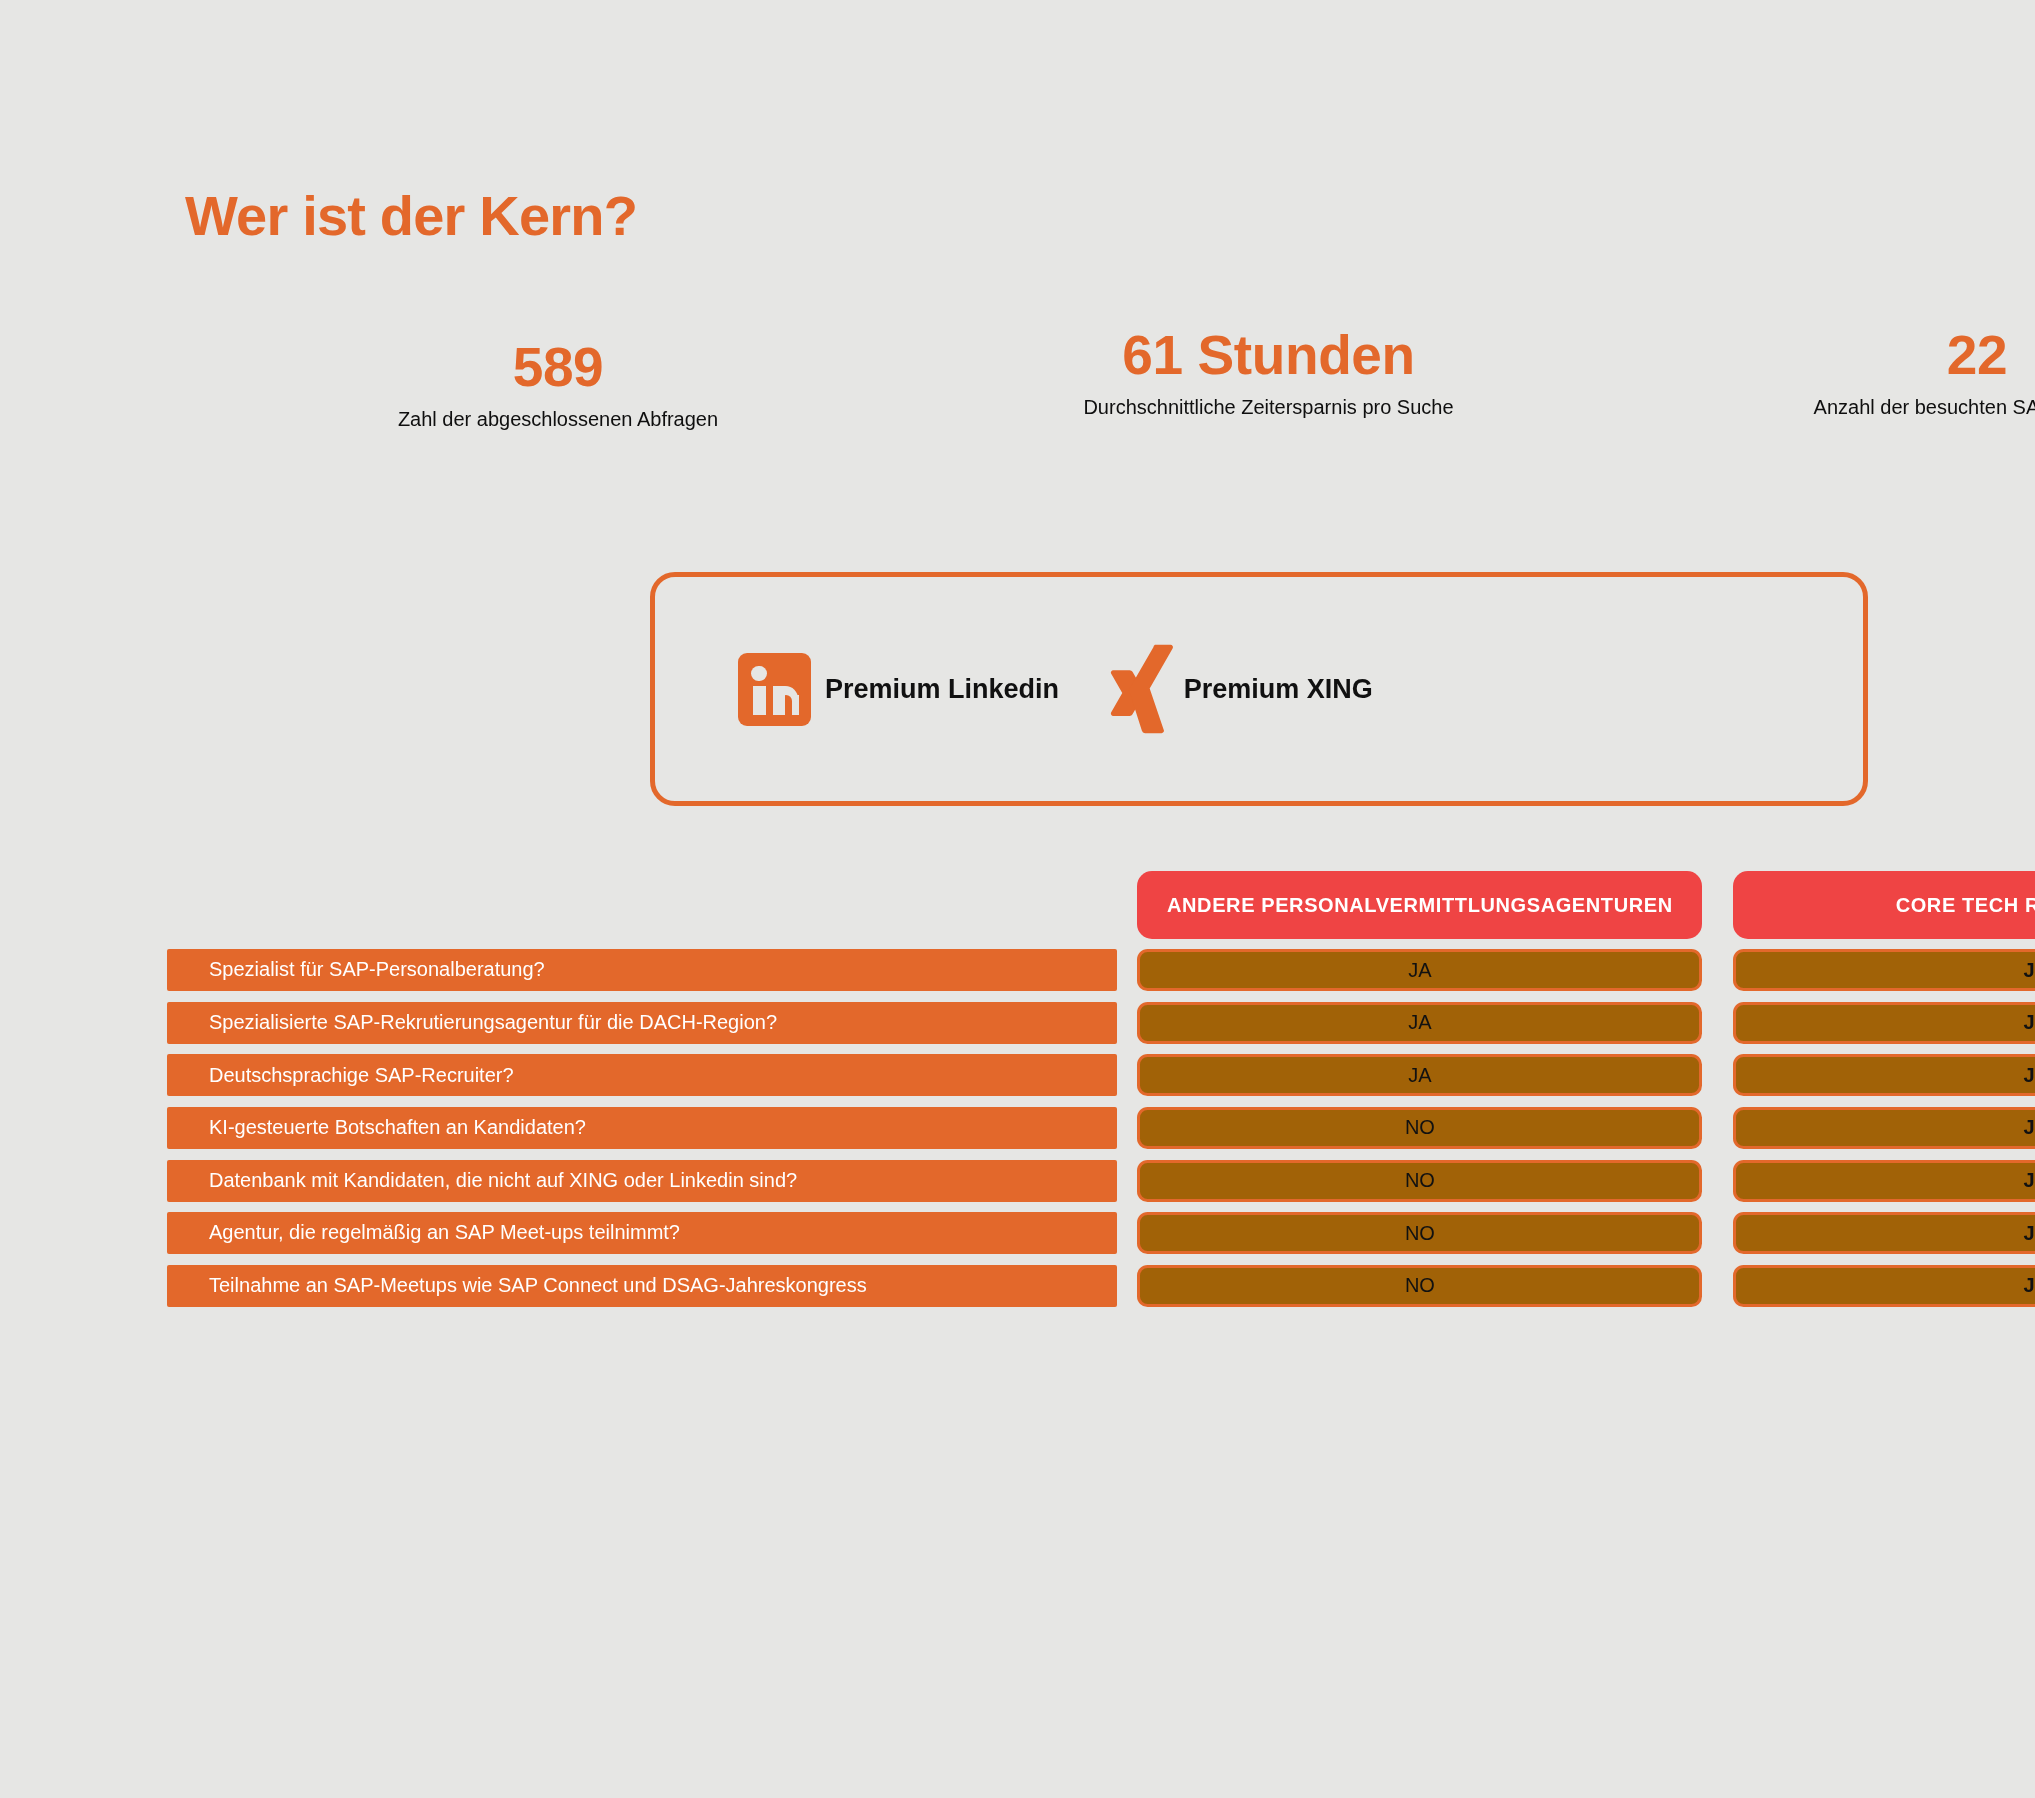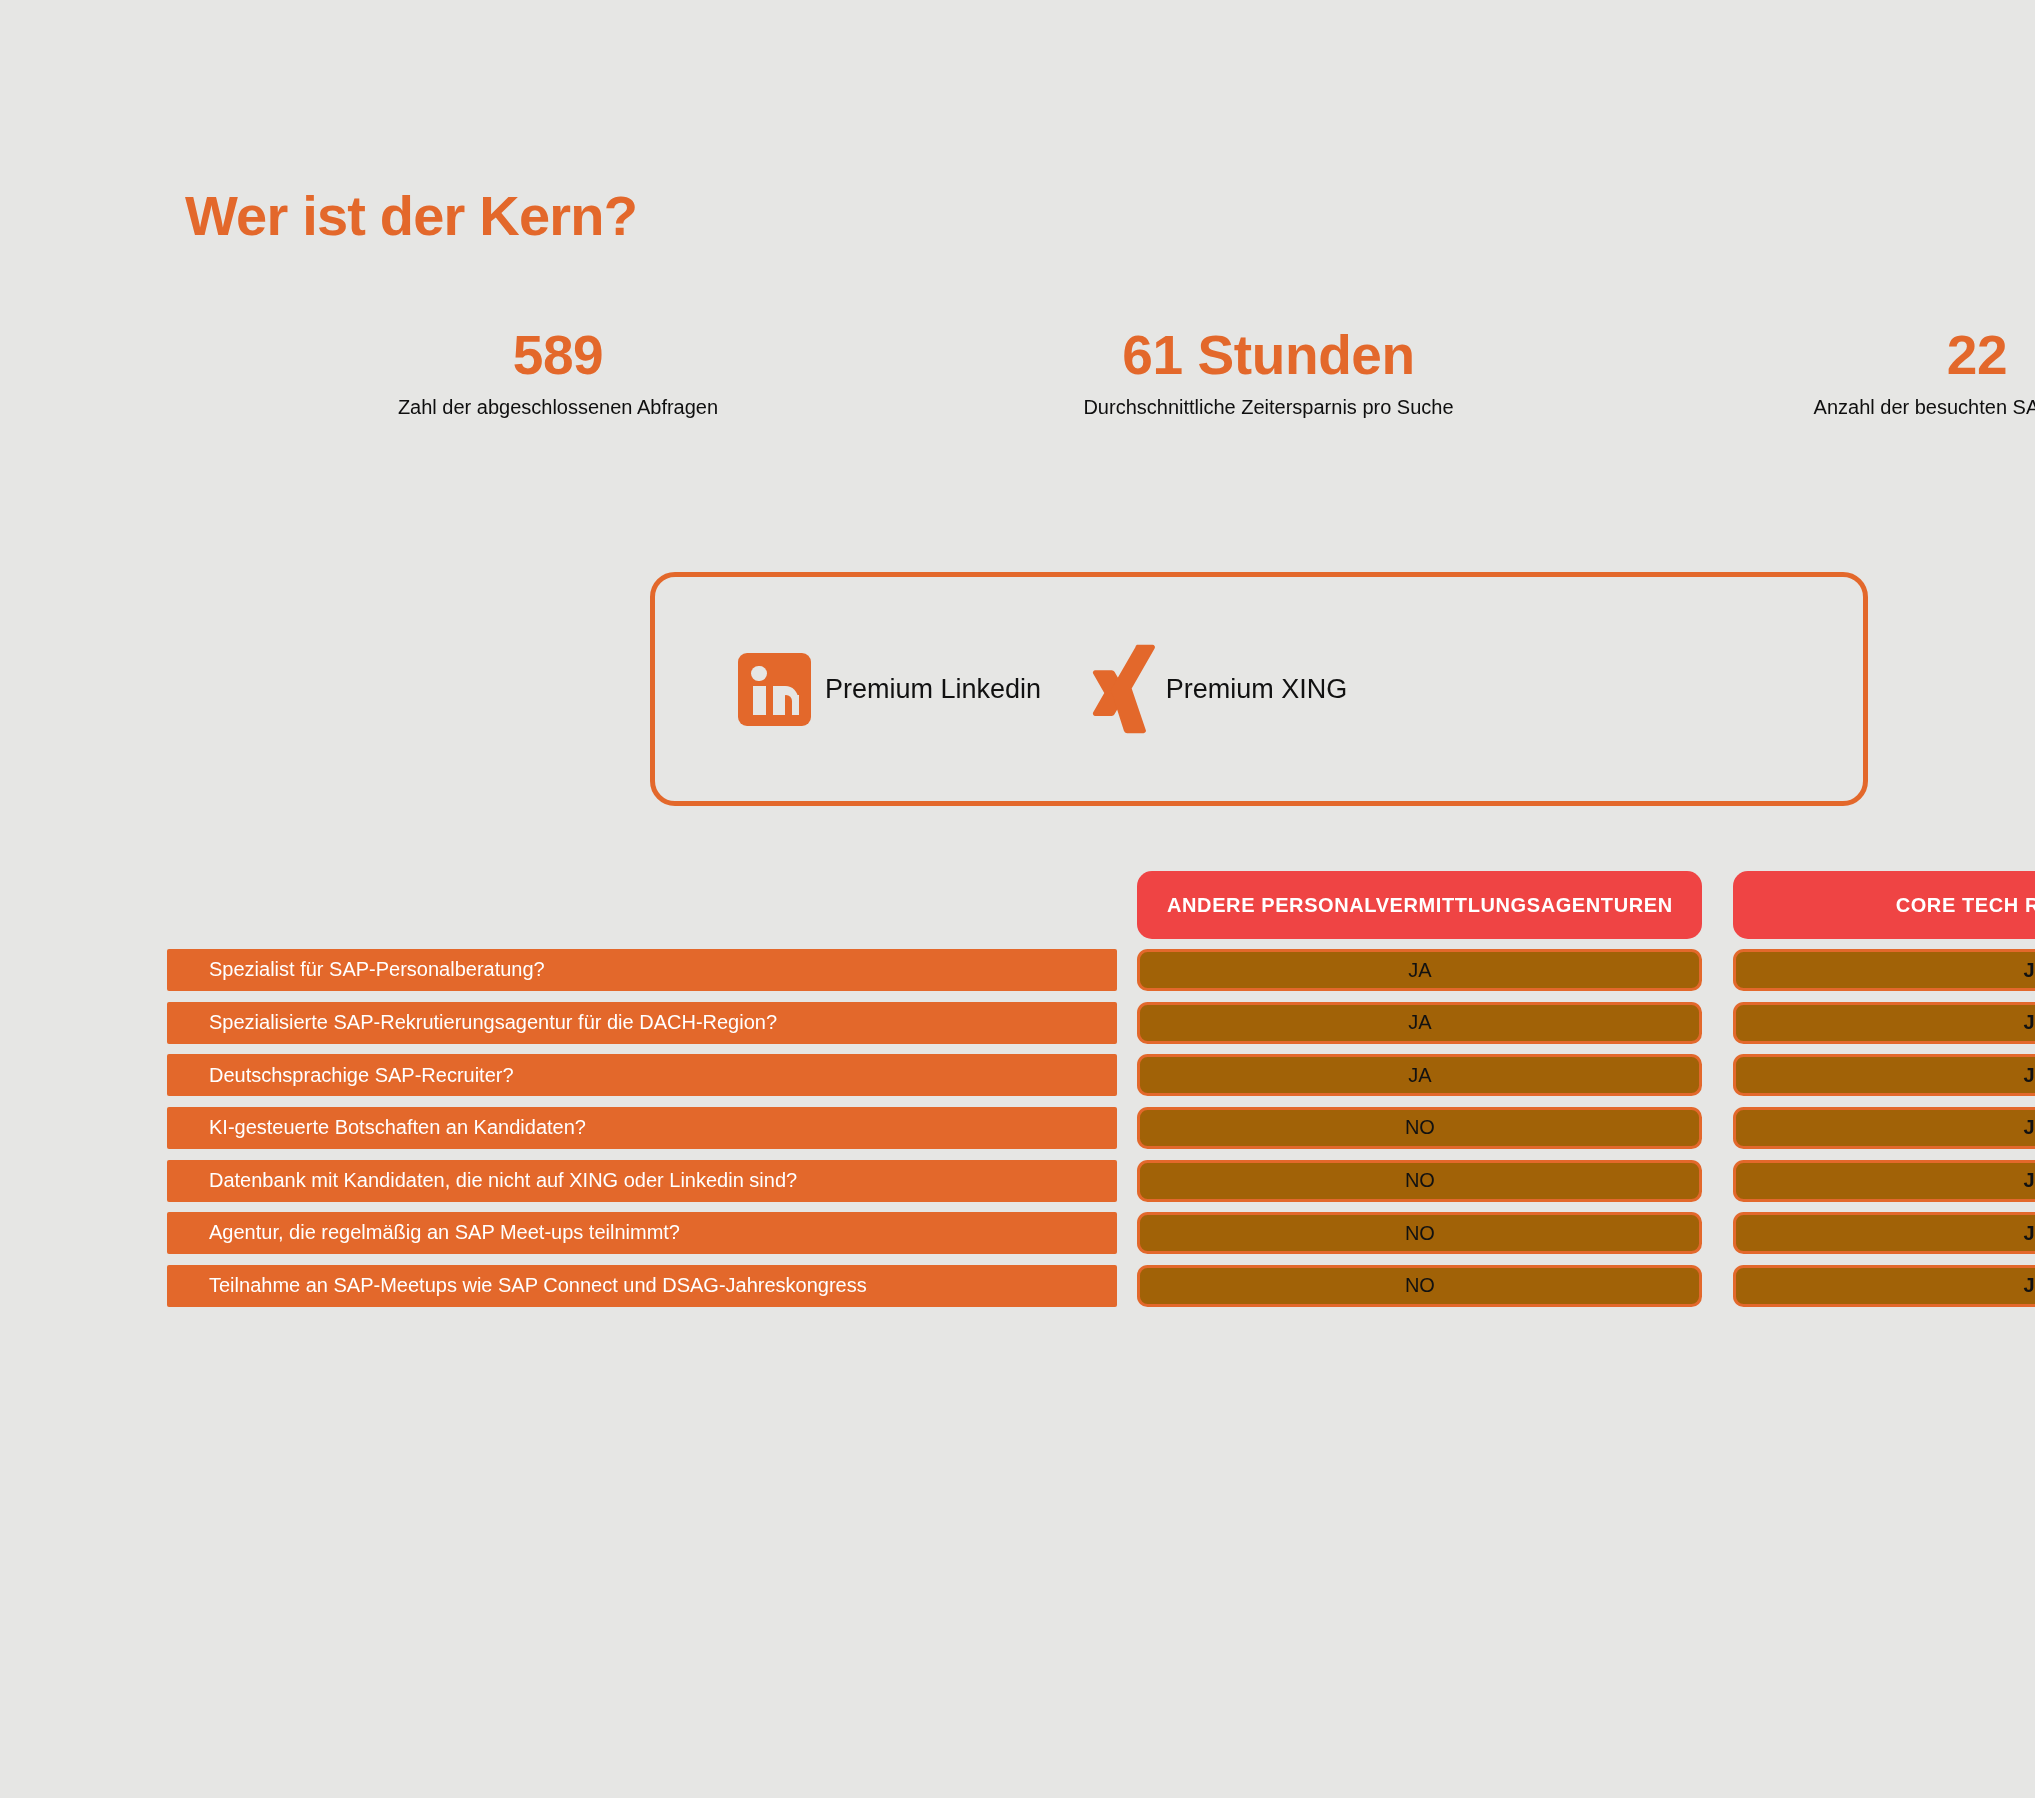--- a/index.html
+++ b/index.html
@@ -41,21 +41,21 @@
     width: 2109px;
     display: flex;
     align-items: flex-start;
   }
   .stat {
     display: flex;
     flex-direction: column;
     align-items: center;
     text-align: center;
   }
-  .stat-1 { width: 692px; }
+  .stat-1 { width: 692px; margin-top: 12px; }
   .stat-2 { width: 729px; }
   .stat-3 { width: 688px; }
 
   .stat-value {
     font-size: 55px;
     font-weight: bold;
     color: #E3682B;
     line-height: 1.06;
     letter-spacing: -0.4px;
     white-space: nowrap;
@@ -82,20 +82,21 @@
     border: 5.3px solid #E3682B;
     border-radius: 25px;
     display: flex;
     align-items: center;
     justify-content: flex-start;
     padding-left: 83px;
   }
   .social-item {
     display: flex;
     align-items: center;
+    font-weight: bold;
   }
   .social-label {
     font-size: 27px;
     color: #111;
     white-space: nowrap;
   }
 
   
   .li-icon {
     width: 73px;

